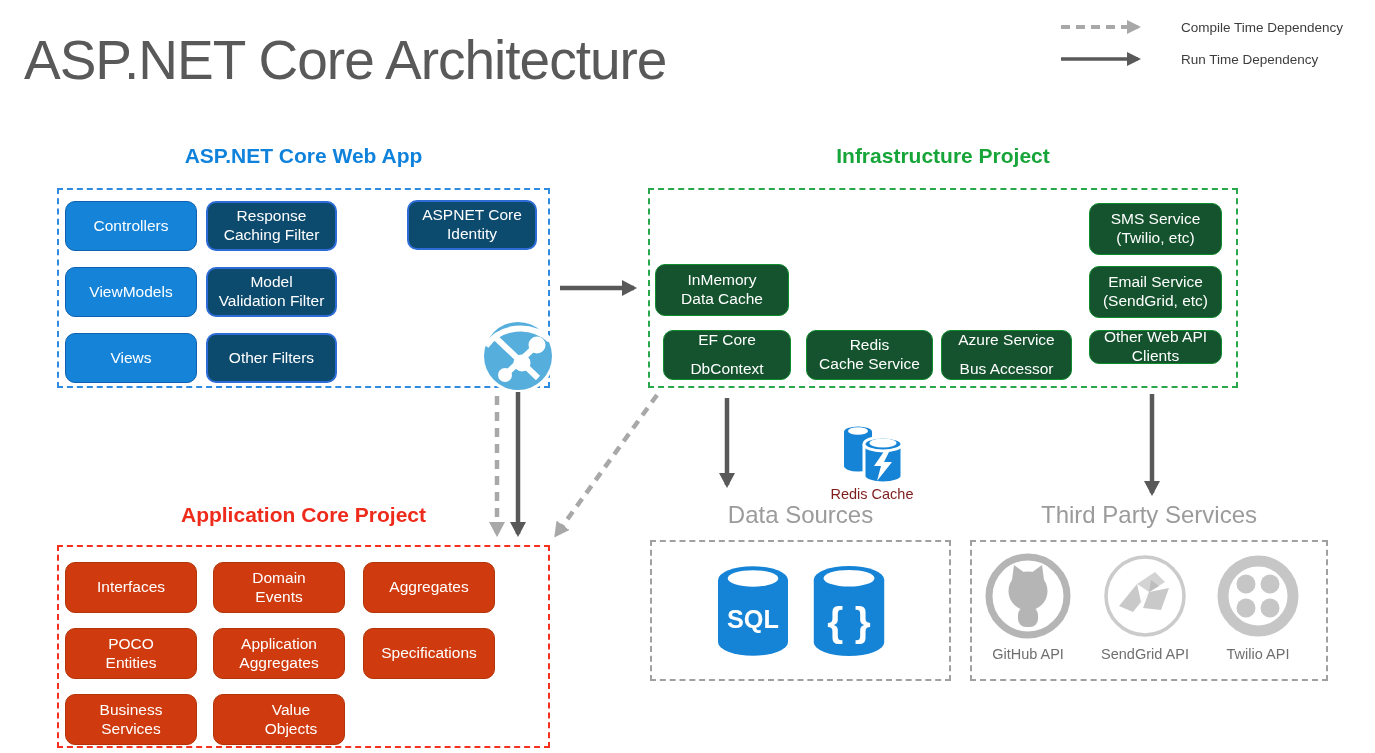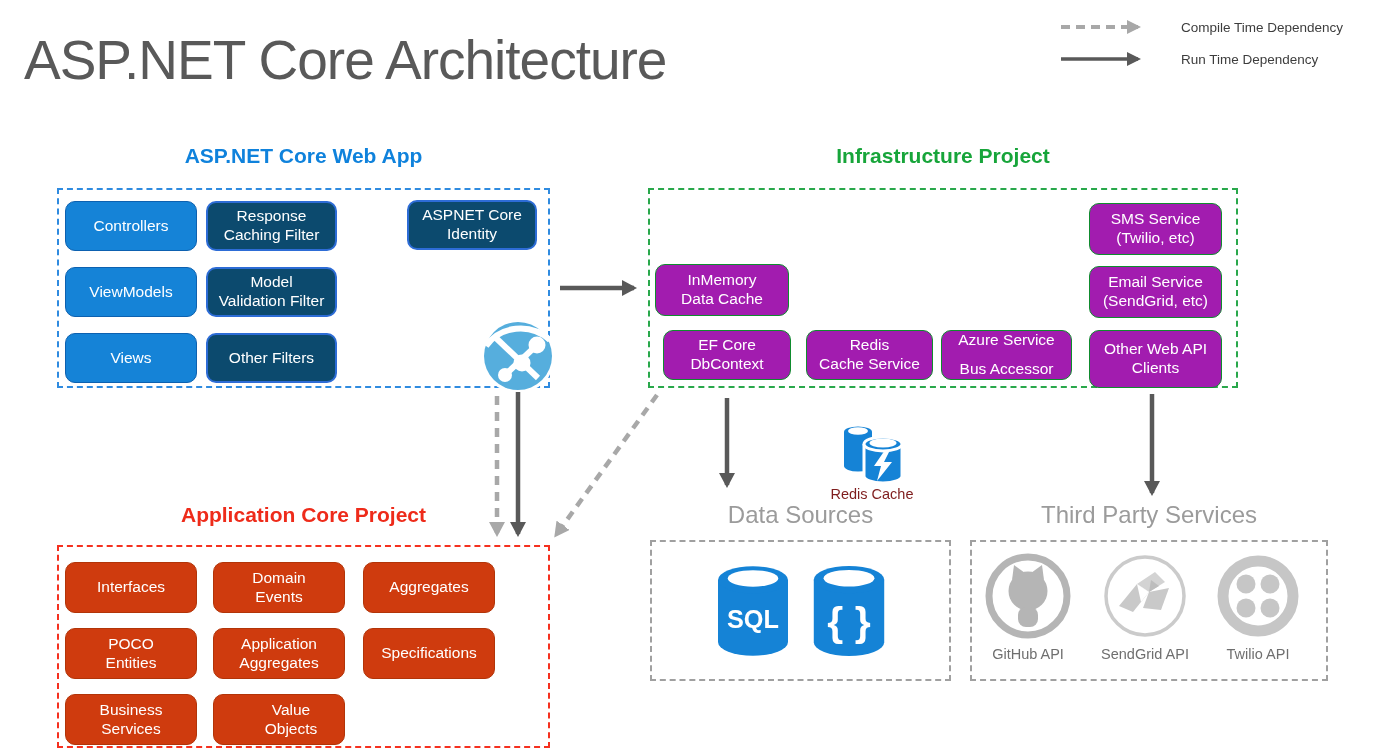--- a/index.html
+++ b/index.html
@@ -29,21 +29,21 @@
   .b-red   { border-color:#f5301f; }
   .b-gray  { border-color:#a0a0a0; }
 
   .btn {
     position:absolute; display:flex; flex-direction:column; align-items:center; justify-content:center;
     border-radius:10px; color:#ffffff; font-size:15.5px; line-height:1.2; text-align:center;
   }
   .btn span { display:block; white-space:nowrap; }
   .btn-blue   { background:#1583d7; border:1.5px solid #0d61b0; }
   .btn-lblue  { background:#0c4a6e; border:2px solid #2d6cd6; }
-  .btn-green  { background:#a21caf; border:1.5px solid #0f8c2e; }
+  .btn-green  { background:#14532d; border:1.5px solid #0f8c2e; }
   .btn-orange { background:#cf3b0e; border:1.5px solid #b23408; }
 
   .icon-label { position:absolute; font-size:14.5px; color:#6f6f6f; text-align:center; white-space:nowrap; }
   .redis-label { position:absolute; font-size:14.5px; color:#7f1d1d; text-align:center; white-space:nowrap; }
 
   .abs { position:absolute; }
   .arrows { position:absolute; left:0; top:0; pointer-events:none; }
 </style>
 </head>
 <body>
@@ -120,41 +120,41 @@
     <circle cx="25" cy="57" r="7" fill="#ffffff"></circle>
   </svg>
 
   <div class="group-title t-green" style="left:648px;top:144px;width:590px;">Infrastructure Project</div>
   <div class="boundary b-green" style="left:648px;top:188px;width:590px;height:200px;"></div>
 
   <div class="btn btn-green" style="left:655px;top:264px;width:134px;height:52px;">
     <span>InMemory</span>
       <span>Data Cache</span>
   </div>
-  <div class="btn btn-green" style="left:663px;top:330px;width:128px;height:50px;">
+  <div class="btn btn-green" style="left:663px;top:330px;width:128px;height:50px;justify-content:space-between;">
     <span>EF Core</span>
       <span>DbContext</span>
   </div>
   <div class="btn btn-green" style="left:806px;top:330px;width:127px;height:50px;">
     <span>Redis</span>
       <span>Cache Service</span>
   </div>
   <div class="btn btn-green" style="left:941px;top:330px;width:131px;height:50px;justify-content:space-between;">
     <span>Azure Service</span>
       <span>Bus Accessor</span>
   </div>
   <div class="btn btn-green" style="left:1089px;top:203px;width:133px;height:52px;">
     <span>SMS Service</span>
       <span>(Twilio, etc)</span>
   </div>
   <div class="btn btn-green" style="left:1089px;top:266px;width:133px;height:52px;">
     <span>Email Service</span>
       <span>(SendGrid, etc)</span>
   </div>
-  <div class="btn btn-green" style="left:1089px;top:330px;width:133px;height:58px;">
+  <div class="btn btn-green" style="left:1089px;top:330px;width:133px;height:34px;">
     <span>Other Web API</span>
       <span>Clients</span>
   </div>
 
   <div class="group-title t-red" style="left:57px;top:503px;width:493px;">Application Core Project</div>
   <div class="boundary b-red" style="left:57px;top:545px;width:493px;height:203px;"></div>
 
   <div class="btn btn-orange" style="left:65px;top:562px;width:132px;height:51px;">
     <span>Interfaces</span>
       <span></span>

